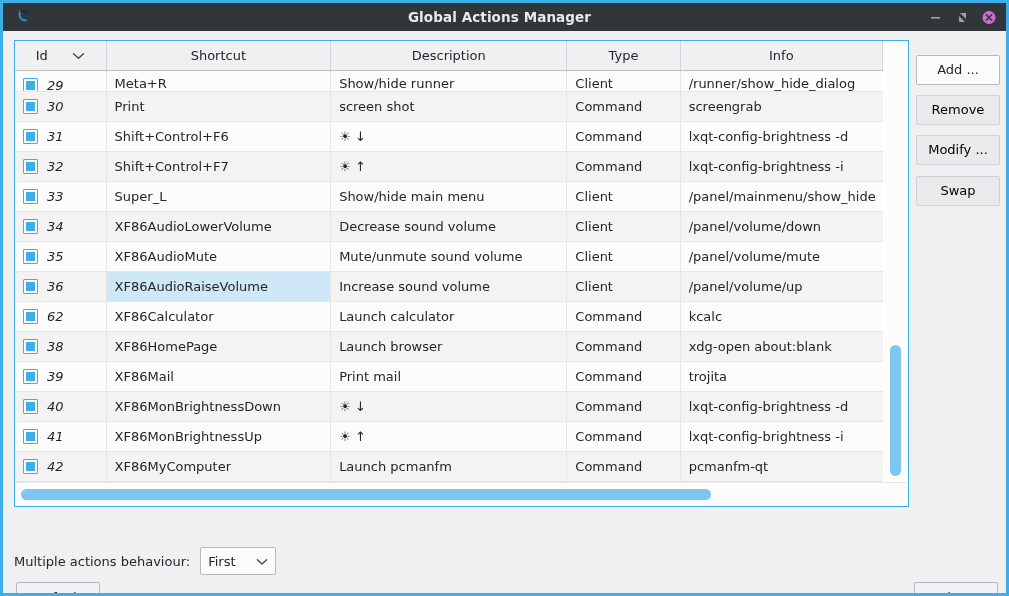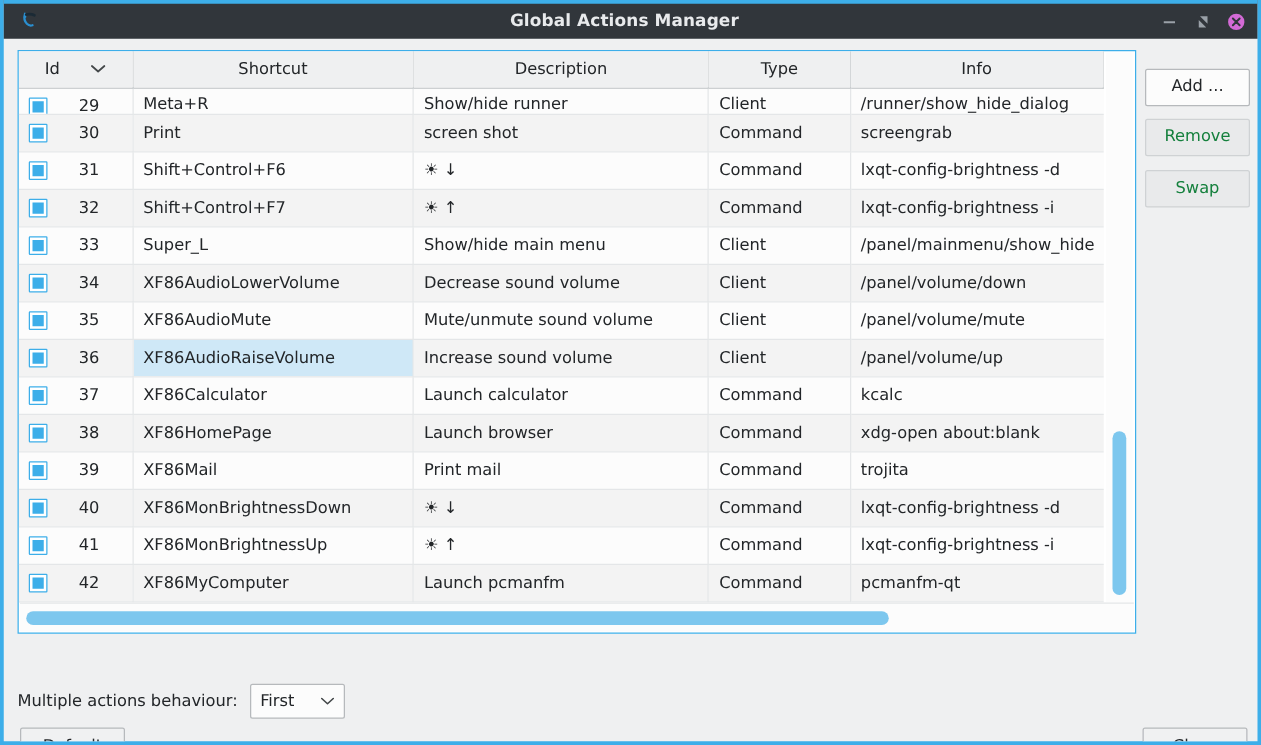--- a/index.html
+++ b/index.html
@@ -122,21 +122,21 @@
     white-space: nowrap;
     overflow: hidden;
   }
   table.grid td.c-info { border-right: none; }
   tr.alt td { background: #f3f3f3; }
   tr.norm td { background: #fcfcfc; }
 
   td.c-id {
     padding-left: 6px;
   }
-  .idcell { display: flex; align-items: flex-start; gap: 25px; }
+  .idcell { display: flex; align-items: flex-start; gap: 9px; font-style: italic; }
   .rowicon {
     width: 15px; height: 15px;
     border: 1px solid #3daee9;
     background: #ffffff;
     border-radius: 1px;
     display: flex; align-items: center; justify-content: center;
     flex: 0 0 auto;
   }
   .rowicon i {
     display: block;
@@ -194,21 +194,21 @@
     background: #fcfcfc;
     border: 1px solid #b6b9bc;
     border-radius: 2px;
     text-align: center;
     line-height: 28px;
     margin-bottom: 10px;
     cursor: pointer;
   }
   .btn.disabled {
     background: #e9eaeb;
-    color: #15803d;
+    color: #000000;
     border-color: #cfd2d4;
     cursor: default;
   }
   .btn.spaced { margin-top: 11px; }
 
   
   .behaviour {
     position: absolute;
     left: 11px; top: 516px;
     display: flex;
@@ -426,21 +426,21 @@
               <td>Increase sound volume</td>
               <td>Client</td>
               <td class="c-info">/panel/volume/up</td>
             </tr>
             <tr class="norm">
               <td class="c-id">
                 <span class="idcell">
                   <span class="rowicon">
                     <i></i>
                   </span>
-                  <span>37</span>
+                  <span>62</span>
                 </span>
               </td>
               <td>XF86Calculator</td>
               <td>Launch calculator</td>
               <td>Command</td>
               <td class="c-info">kcalc</td>
             </tr>
             <tr class="alt">
               <td class="c-id">
                 <span class="idcell">
@@ -519,20 +519,21 @@
       </div>
       <div class="hscroll">
         <div class="hthumb"></div>
       </div>
     </div>
   </div>
 
   <div class="sidebar">
     <button class="btn">Add ...</button>
     <button class="btn disabled">Remove</button>
+    <button class="btn disabled">Modify ...</button>
     <button class="btn disabled spaced">Swap</button>
   </div>
 
   <div class="behaviour">
     <span class="behaviour-label">Multiple actions behaviour:</span>
     <div class="combo">
       <span class="combo-val">First</span>
       <span>
         <svg width="12" height="8" viewBox="0 0 12 8">
             <path d="M1.4 1.8 L6 6 L10.6 1.8" stroke="#434749" stroke-width="1.3" fill="none" stroke-linecap="round" stroke-linejoin="round"></path>

